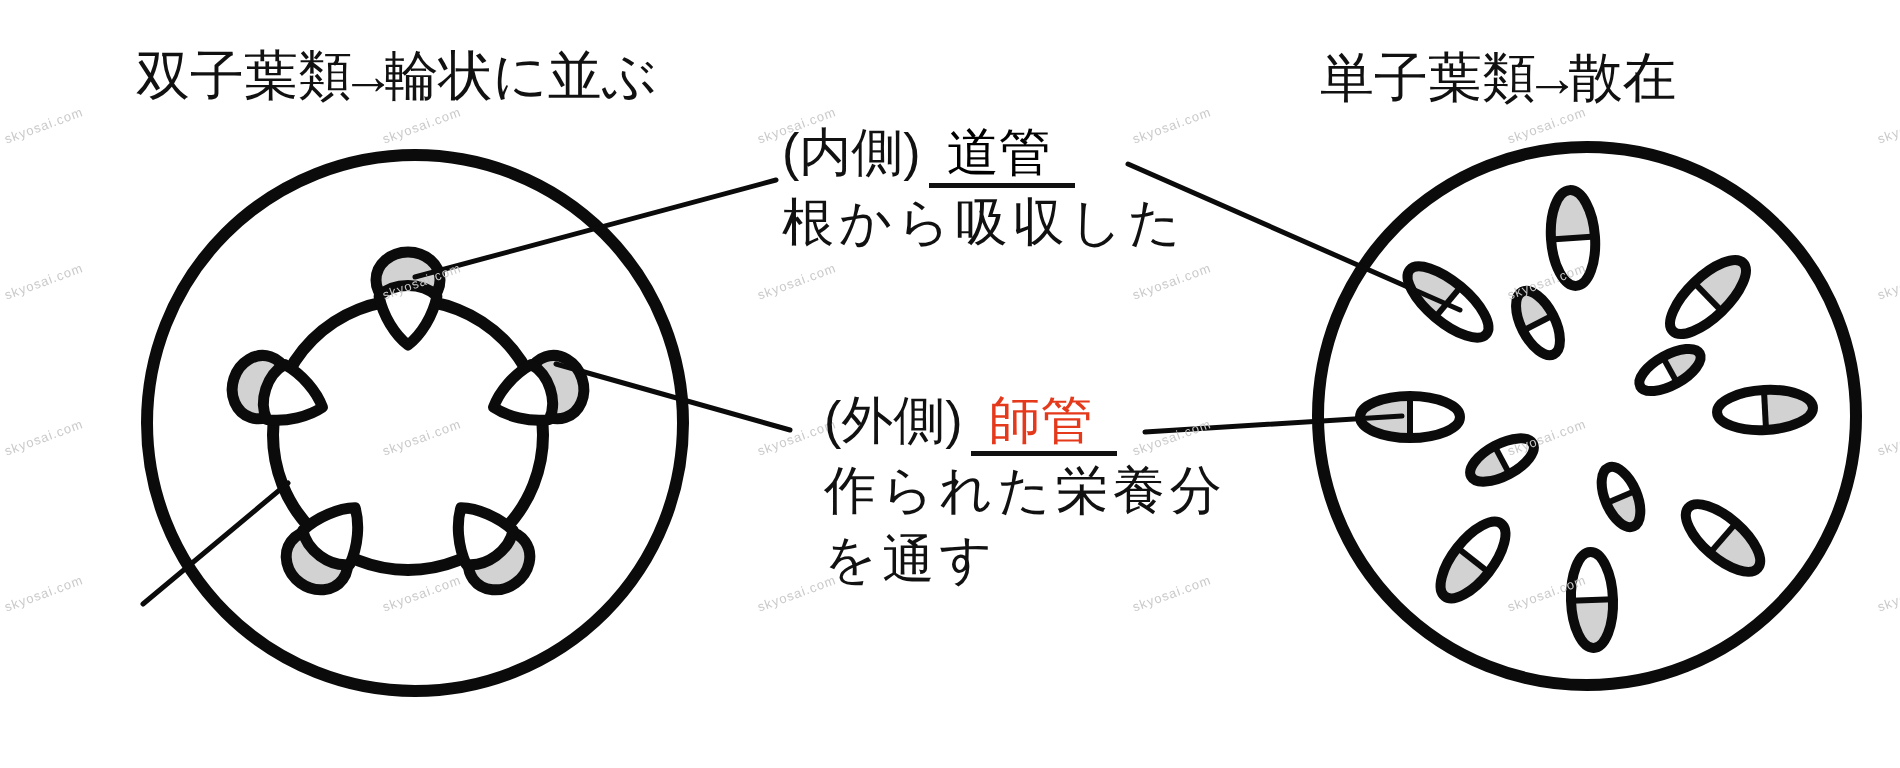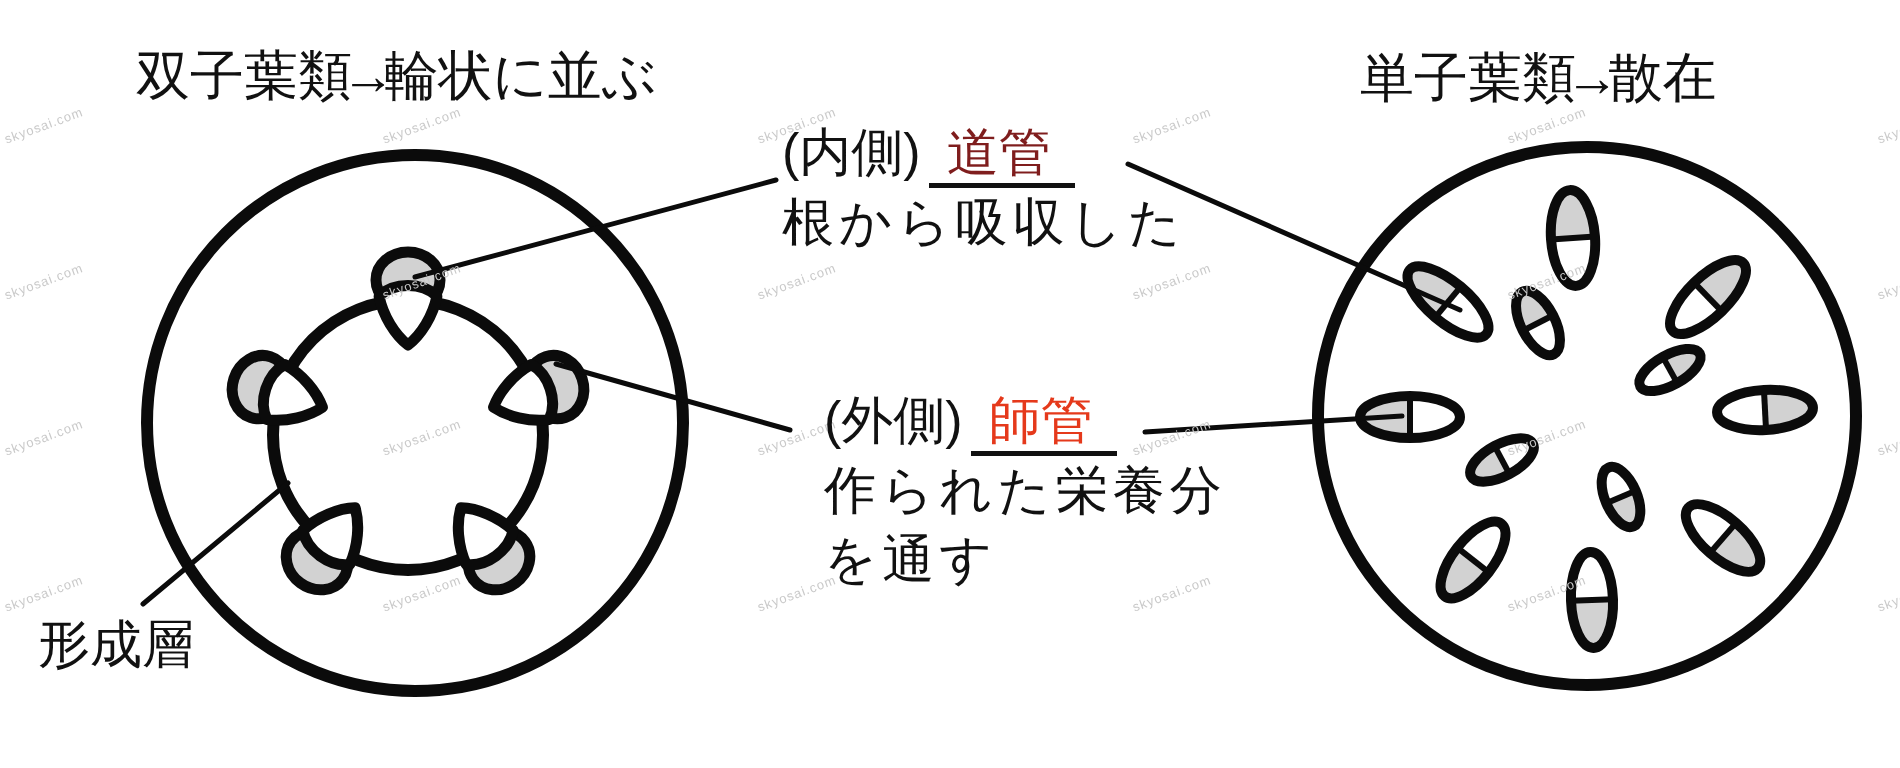--- a/index.html
+++ b/index.html
@@ -3,21 +3,21 @@
 <meta charset="utf-8">
 <style>
   html,body{margin:0;padding:0;background:#fff;}
   .canvas{position:relative;width:1900px;height:768px;background:#ffffff;overflow:hidden;
           font-family:"Liberation Sans","DejaVu Sans",sans-serif;color:#111;}
   #diagram{position:absolute;left:0;top:0;}
   .wm{position:absolute;font-size:13px;letter-spacing:1px;white-space:nowrap;
       transform:rotate(-20deg);transform-origin:0 50%;user-select:none;}
   .title{position:absolute;font-size:54px;white-space:nowrap;color:#111;font-family:Liberation Mono, monospace;}
   #title-left{left:136px;top:40px;}
-  #title-right{left:1360px;top:42px;}
+  #title-right{left:1320px;top:42px;}
   .block{position:absolute;font-size:52px;line-height:69px;white-space:nowrap;color:#111;}
   #xylem-block{left:782px;top:118px;}
   #phloem-block{left:824px;top:386px;}
   .term{display:inline-block;margin-left:8px;padding:0 24px 0 18px;
         border-bottom:5px solid #111;line-height:62px;}
   .desc{letter-spacing:5px;}
   #cambium-label{position:absolute;left:38px;top:610px;font-size:52px;white-space:nowrap;color:#111;}
 </style>
 </head>
 <body>
@@ -152,25 +152,24 @@
       <div class="wm" style="left: 1133px; top: 600px; color: rgb(201, 201, 201); transform: rotate(-20deg);">skyosai.com</div>
       <div class="wm" style="left: 1508px; top: 600px; color: rgb(201, 201, 201); transform: rotate(-20deg);">skyosai.com</div>
       <div class="wm" style="left: 1878px; top: 600px; color: rgb(201, 201, 201); transform: rotate(-20deg);">skyosai.com</div>
     </div>
 
   <div class="title" id="title-left">双子葉類→輪状に並ぶ</div>
 
   <div class="title" id="title-right">単子葉類→散在</div>
 
   <div class="block" id="xylem-block">
-    <div class="term-line"><span>(内側)</span><span class="term" style="color: #7f1d1d;">道管</span></div>
+    <div class="term-line"><span>(内側)</span><span class="term" style="color: #000000;">道管</span></div>
     <div class="desc">根から吸収した</div>
   </div>
 
   <div class="block" id="phloem-block">
     <div class="term-line"><span>(外側)</span><span class="term" style="color: rgb(229, 57, 27);">師管</span></div>
     <div class="desc">作られた栄養分</div>
     <div class="desc">を通す</div>
   </div>
 
-  <div id="cambium-label">形成層</div>
 
 </div>
 
 </body></html>

